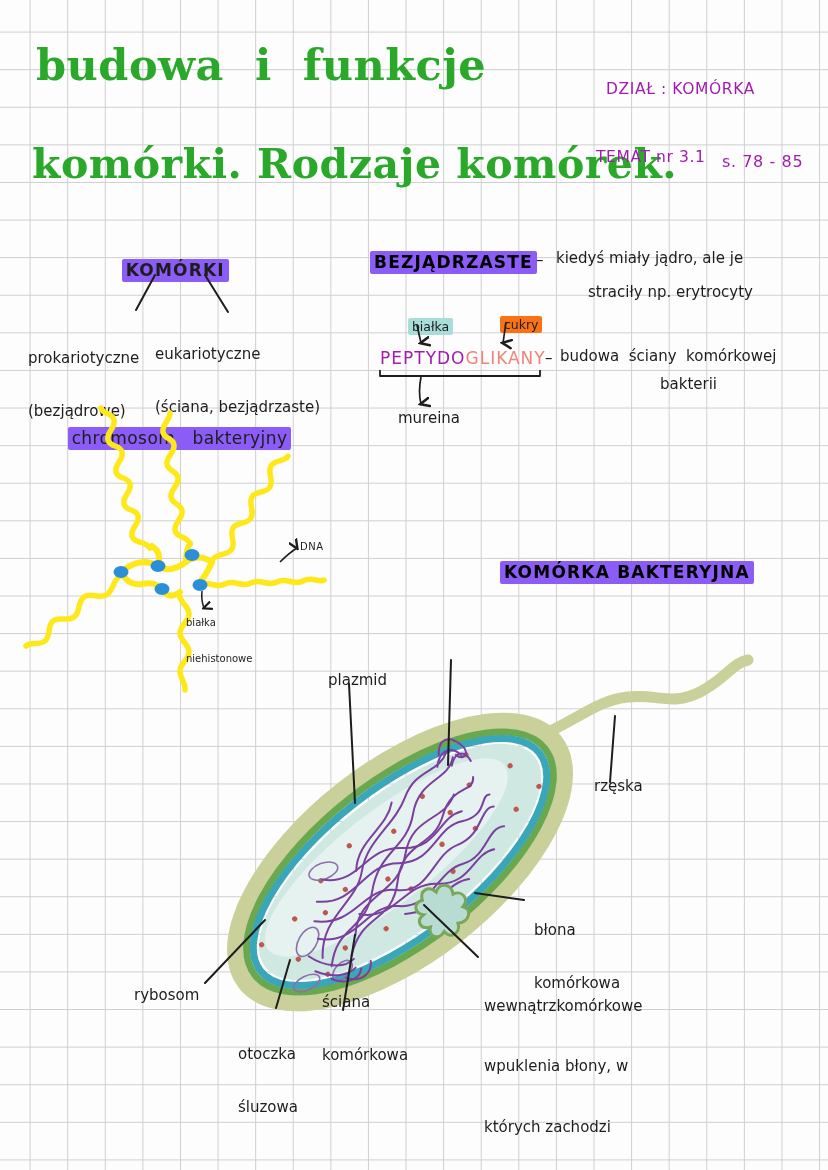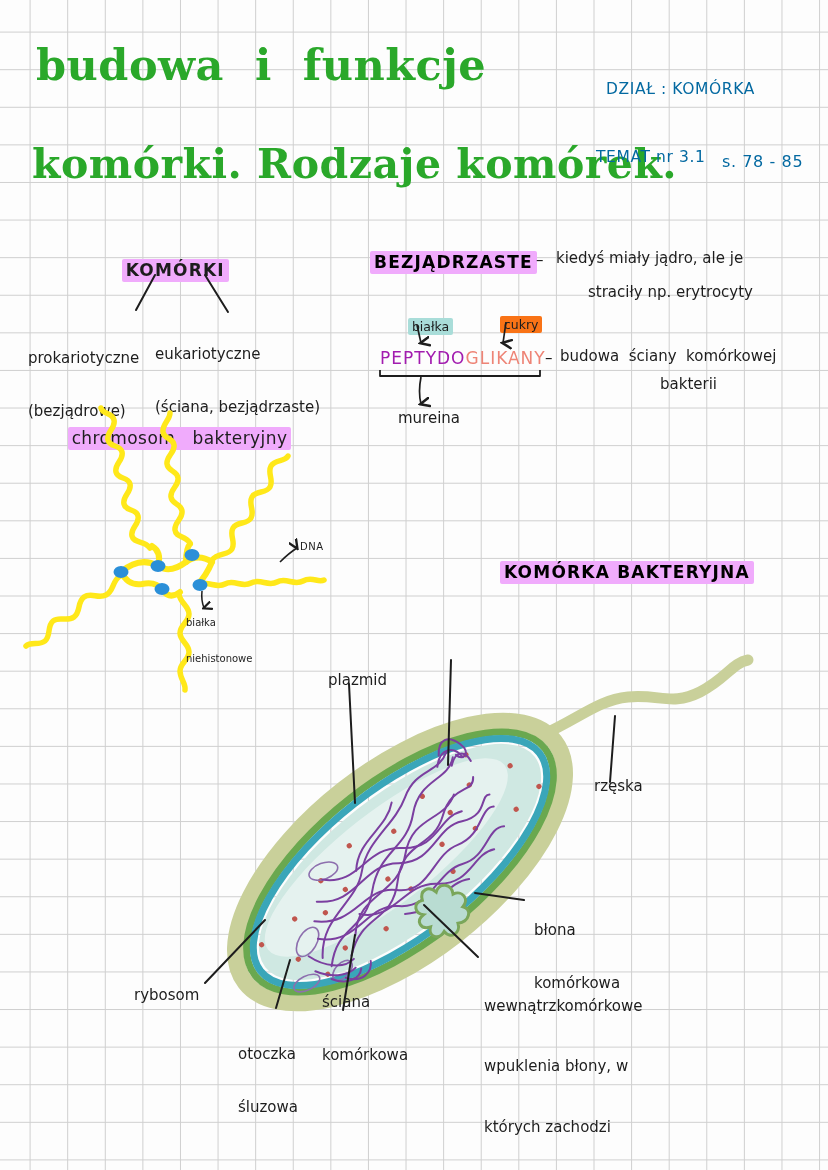--- a/index.html
+++ b/index.html
@@ -35,26 +35,26 @@
     color:#2aa82a;
     font-weight:bold;
     letter-spacing:.5px;
     white-space:pre;
   }
   .t1{font-size:43px;}
   .t2{font-size:41px;}
   .meta{
     font-family:"DejaVu Sans", sans-serif;
     font-size:15.5px;
-    color:#0369a1;
+    color:#a21caf;
     letter-spacing:.6px;
     white-space:pre;
   }
   .hd{                       
-    background:#f0abfc;
+    background:#8b5cf6;
     padding:1px 4px 2px 4px;
     border-radius:2px;
     font-weight:bold;
     letter-spacing:1.2px;
   }
   .hd-teal{background:#a9ddd9;padding:1px 4px;border-radius:2px;}
   .hd-red{background:#f97316;padding:1px 4px;border-radius:2px;}
   .c-teal{color:#a21caf;}
   .c-red{color:#ee8476;}
   .sm{font-size:15px;}

